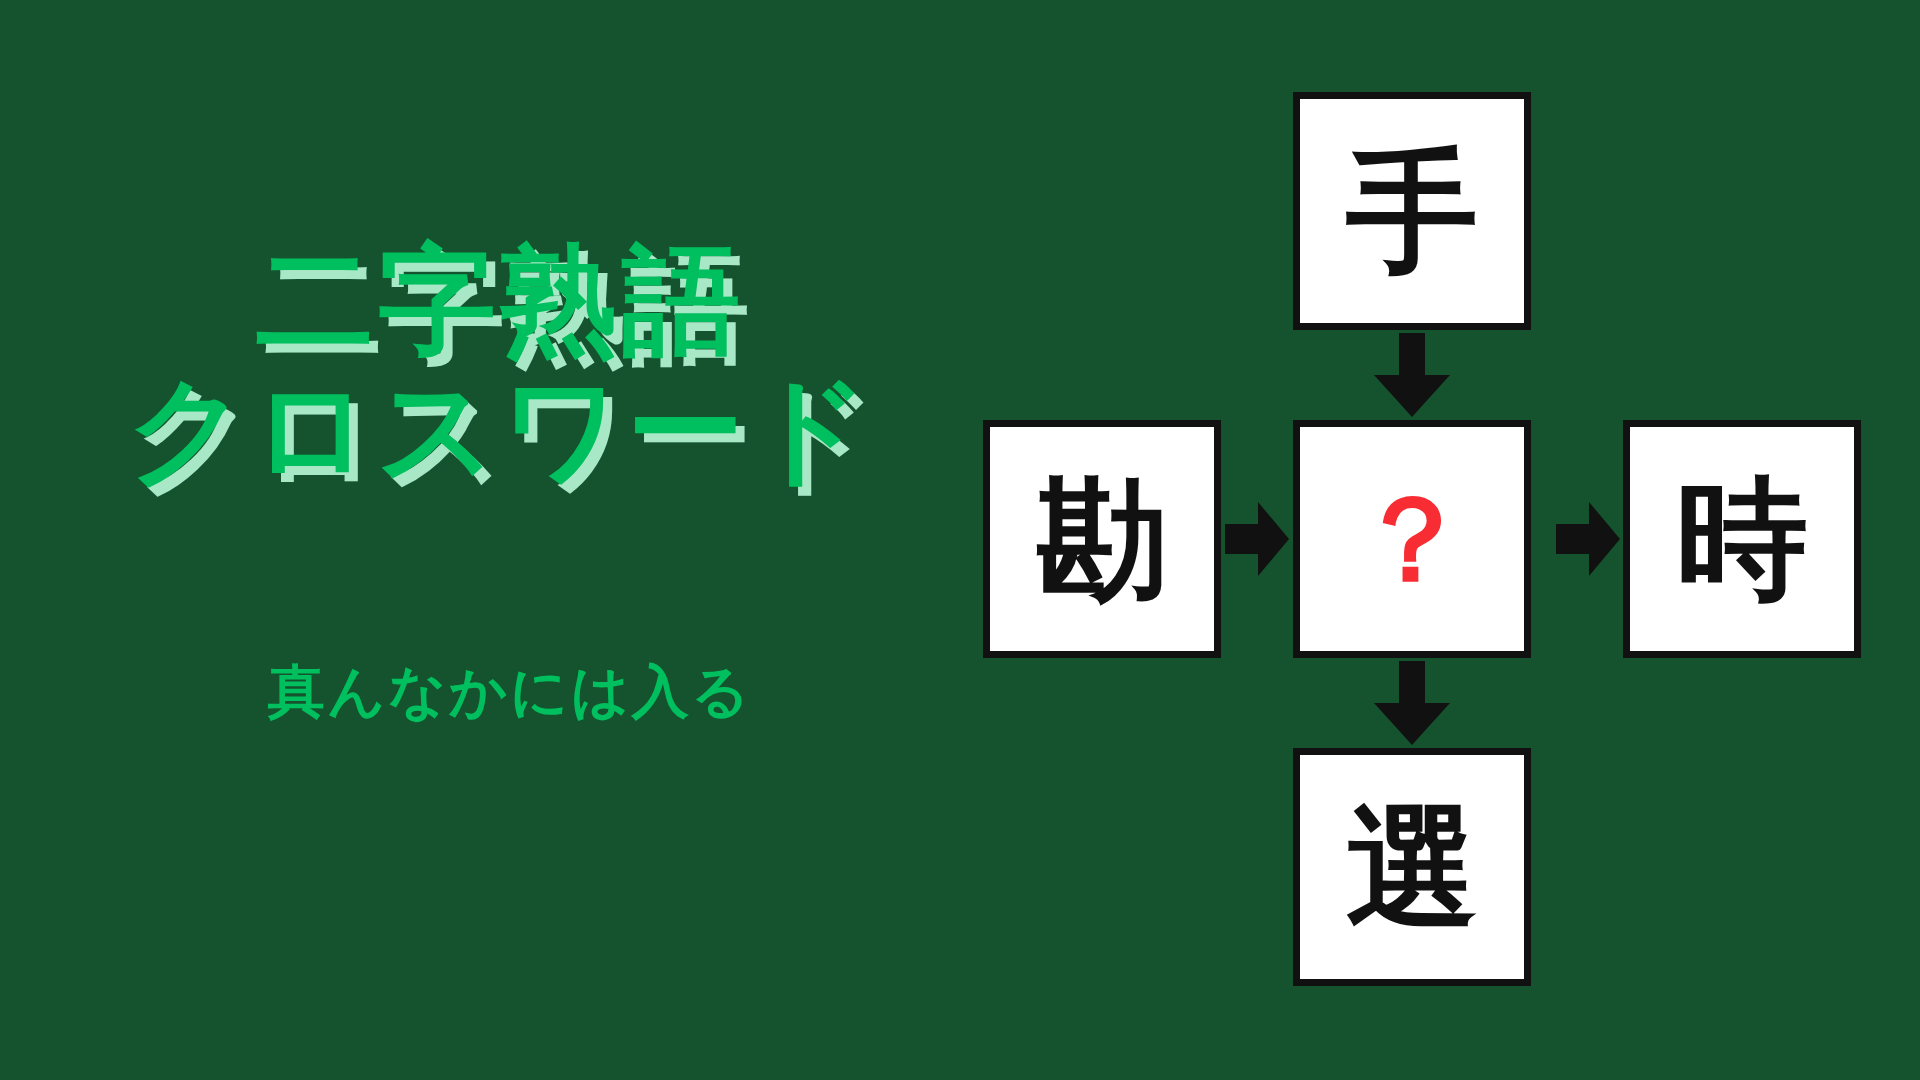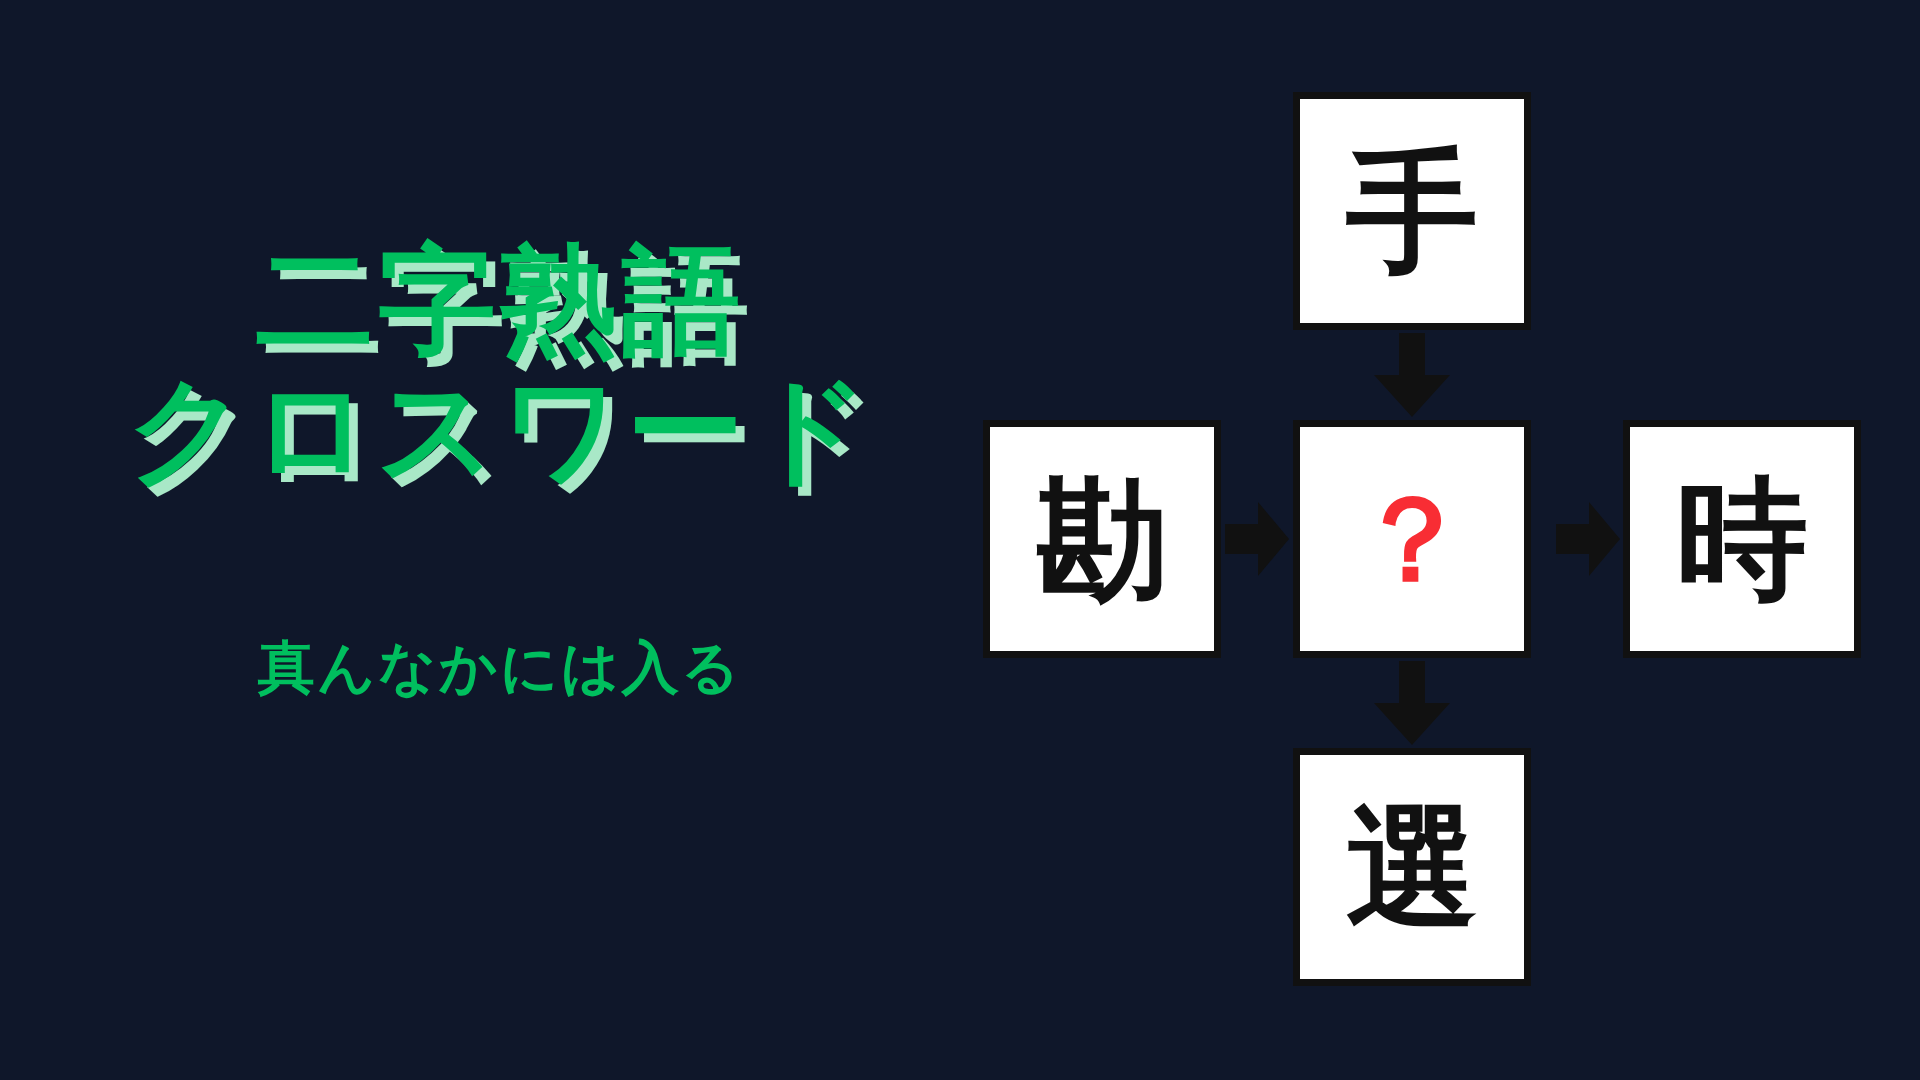--- a/index.html
+++ b/index.html
@@ -14,21 +14,21 @@
     overflow: hidden;
     font-family: "DejaVu Sans", "Liberation Sans", sans-serif;
     position: relative;
   }
 
   #stage {
     position: absolute;
     left: 0; top: 0;
     width: 1920px;
     height: 1080px;
-    background: #0f172a;
+    background: #14532d;
   }
 
   
   #left-panel {
     position: absolute;
     left: 0;
     top: 0;
     width: 1000px;
     height: 1080px;
   }
@@ -56,23 +56,24 @@
   }
 
   .title-line-2 {
     font-size: 118px;
     margin-top: 4px;
   }
 
   .subtitle-block {
     position: absolute;
     left: 0;
-    top: 634px;
+    top: 658px;
     width: 1000px;
     text-align: center;
+    padding-left: 10px;
   }
 
   .subtitle-line {
     font-family: "DejaVu Sans", "Liberation Sans", sans-serif;
     font-weight: 700;
     color: #00BF5E;
     font-size: 57px;
     line-height: 1.17;
     letter-spacing: 0.045em;
     white-space: nowrap;

